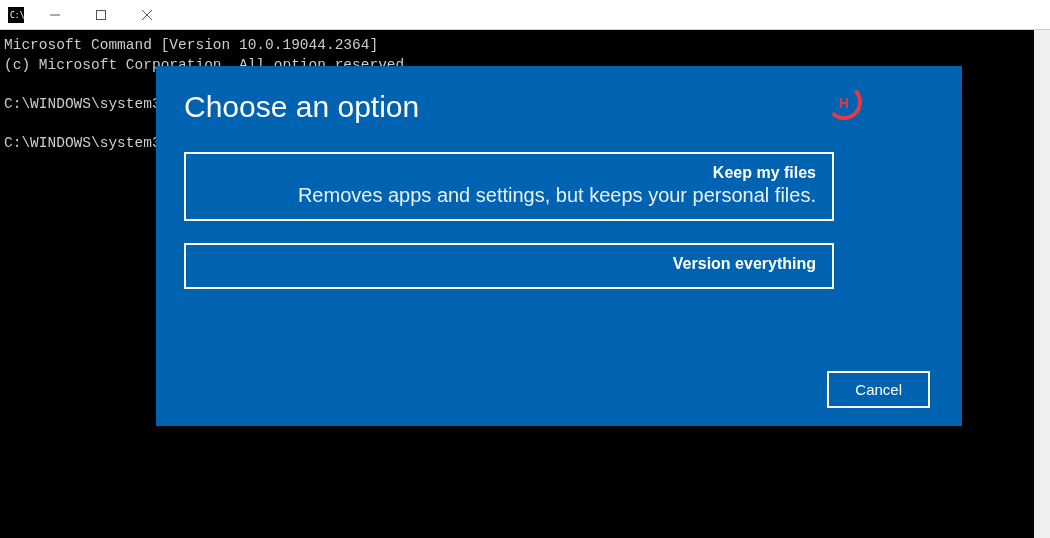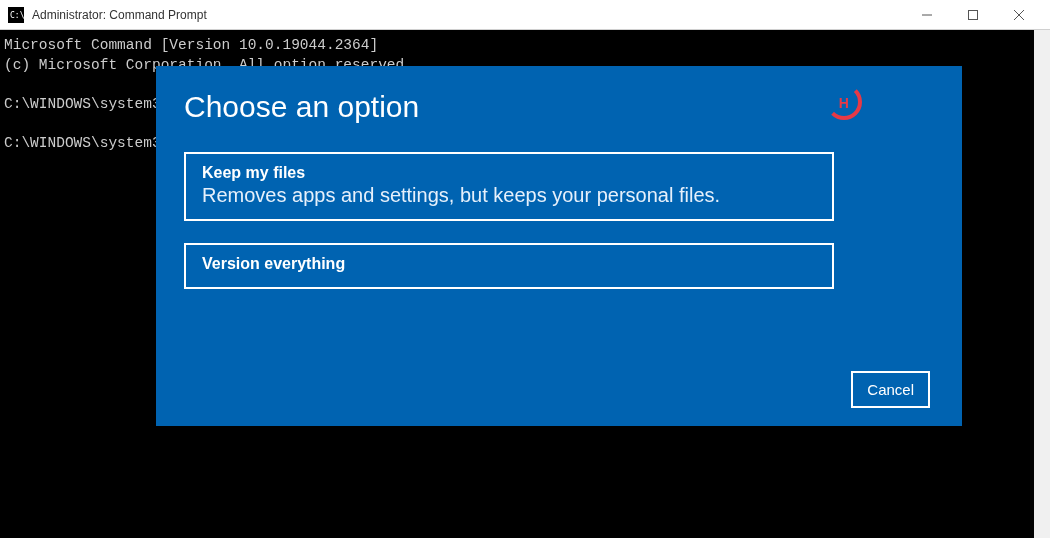--- a/index.html
+++ b/index.html
@@ -88,20 +88,21 @@
       font-size: 30px;
       font-weight: 350;
       margin-bottom: 28px;
     }
     .option-box {
       border: 2px solid #ffffff;
       padding: 10px 16px 12px 16px;
       margin-bottom: 22px;
       width: 650px;
       cursor: pointer;
+      text-align: right;
     }
     .option-title {
       font-size: 16px;
       font-weight: 600;
       margin-bottom: 2px;
     }
     .option-desc {
       font-size: 20px;
       font-weight: 300;
       color: #e6f0fb;
@@ -109,21 +110,21 @@
     .dialog-footer {
       position: absolute;
       bottom: 18px;
       right: 32px;
     }
     .cancel-btn {
       border: 2px solid #ffffff;
       background: #0063b1;
       color: #ffffff;
       font-size: 15px;
-      padding: 8px 14px;
+      padding: 8px 26px;
       cursor: pointer;
       text-align: center;
     }
     .watermark {
       position: absolute;
       top: 84px;
       right: 188px;
       display: flex;
       align-items: center;
       gap: 6px;
@@ -144,21 +145,20 @@
 </head>
 <body>
 
 <div class="titlebar">
   <span class="titlebar-icon">
     <svg viewBox="0 0 16 16">
         <rect x="0" y="0" width="16" height="16" fill="#000"></rect>
         <text x="2" y="11" font-size="8" fill="#fff" font-family="monospace">C:\</text>
       </svg>
   </span>
-  <span class="titlebar-title">Administrator: Command Prompt</span>
   <div class="win-controls">
     <div class="win-btn">
       <svg viewBox="0 0 10 10">
           <line x1="0" y1="5" x2="10" y2="5"></line>
         </svg>
     </div>
     <div class="win-btn">
       <svg viewBox="0 0 10 10">
           <rect x="0.5" y="0.5" width="9" height="9"></rect>
         </svg>

